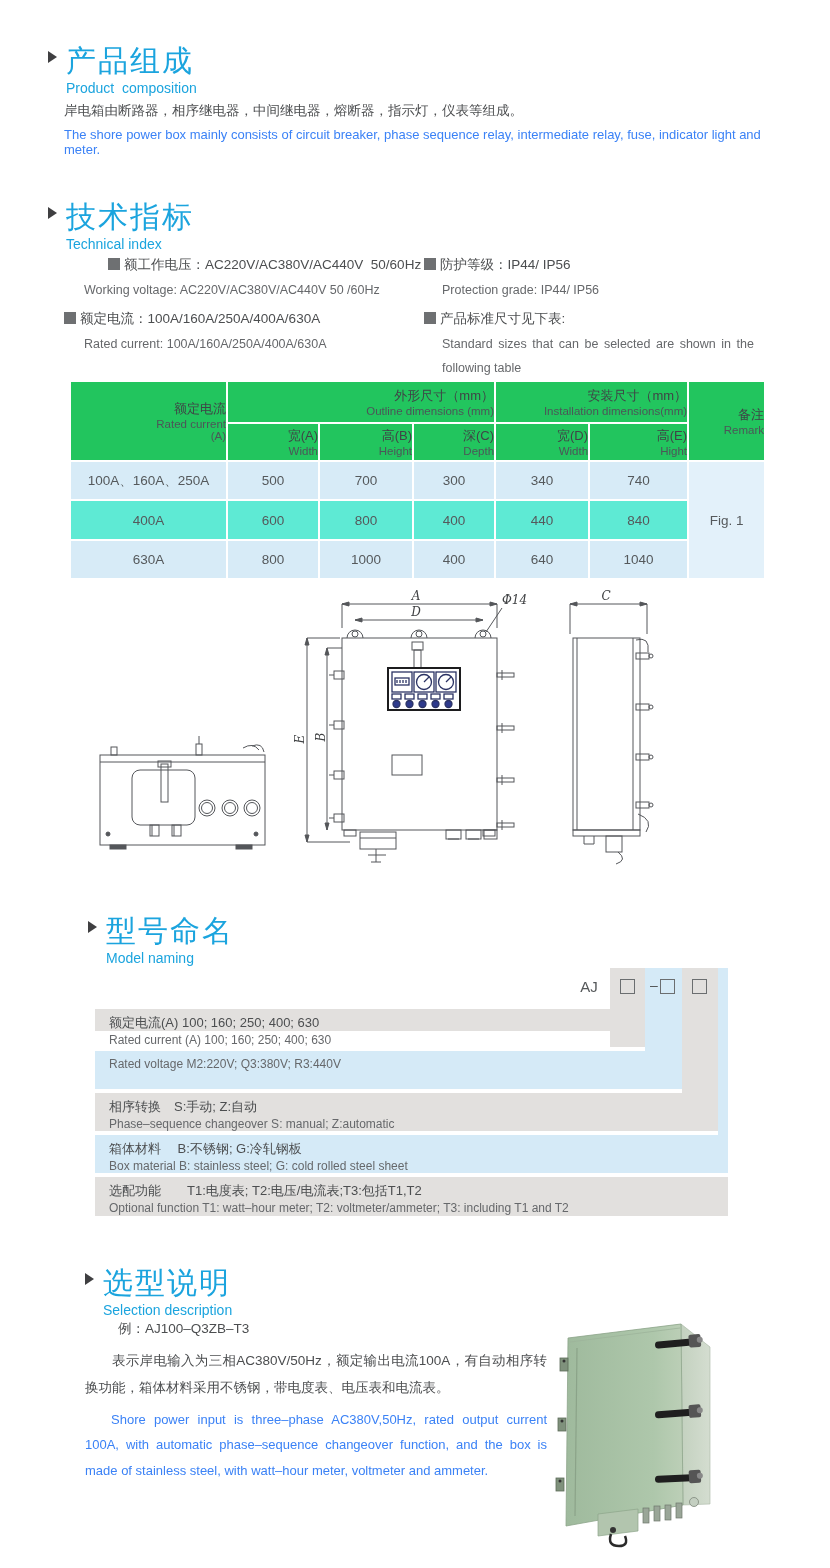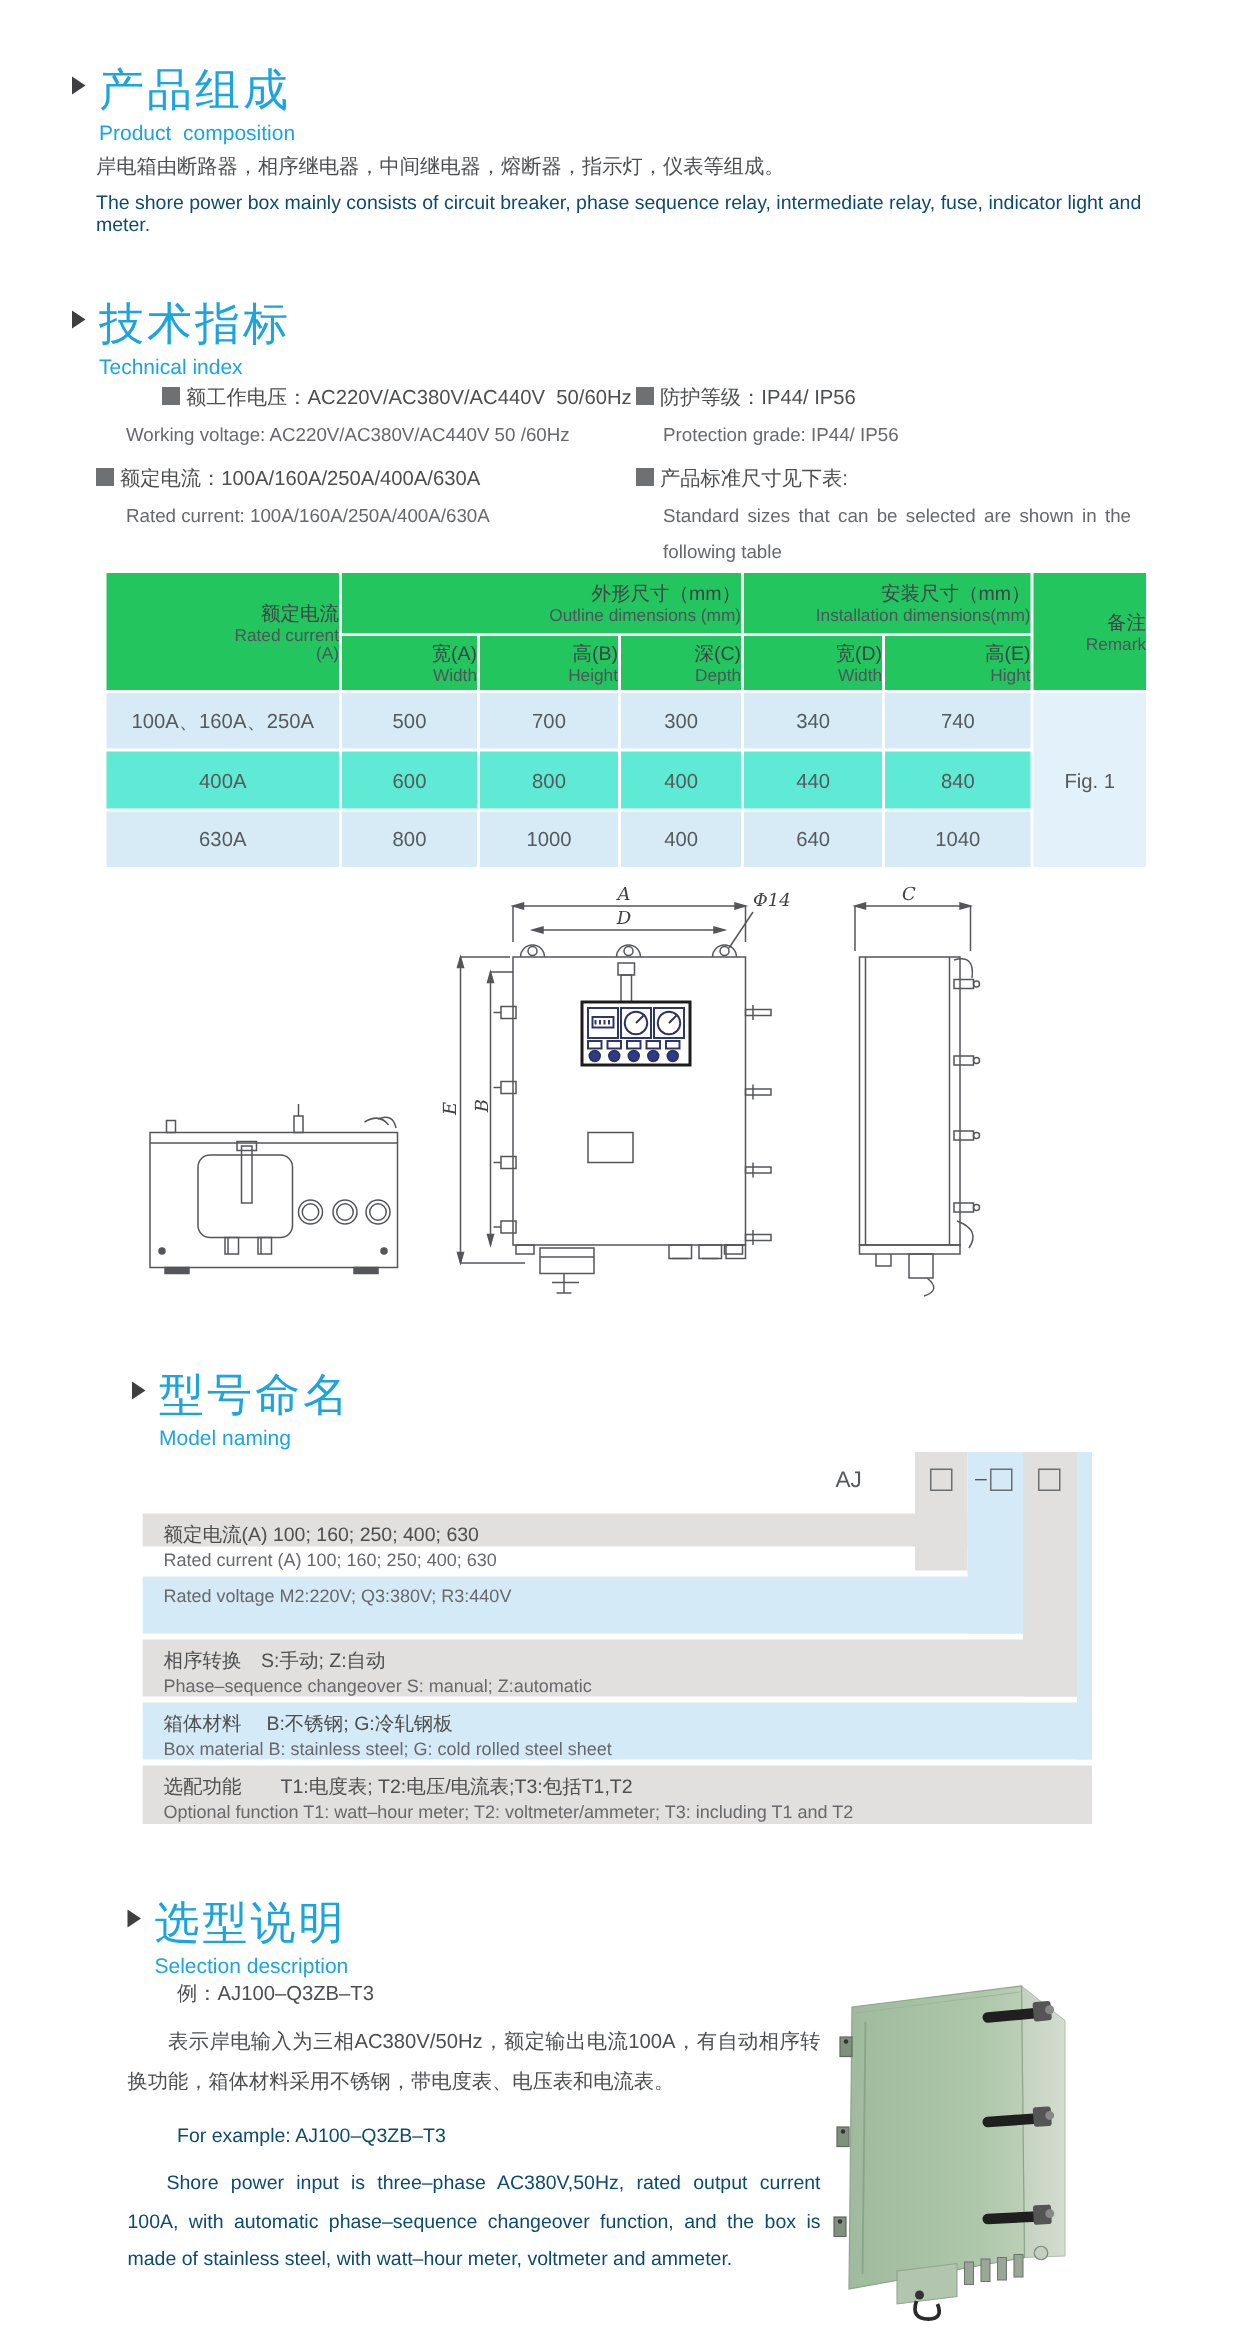--- a/index.html
+++ b/index.html
@@ -4,21 +4,21 @@
 <style>
   html,body{margin:0;padding:0;background:#fff;}
   body{width:830px;height:1568px;position:relative;font-family:"Liberation Sans","DejaVu Sans",sans-serif;color:#4c4e50;}
   .abs{position:absolute;}
   
   .sec-head{position:absolute;}
   .sec-head .tri{position:absolute;left:0;top:7px;width:0;height:0;border-left:9px solid #3f3f41;border-top:6px solid transparent;border-bottom:6px solid transparent;}
   .sec-head .t-zh{margin-left:18px;font-size:30px;letter-spacing:2px;color:#1ba4de;font-weight:500;line-height:1.1;}
   .sec-head .t-en{margin-left:18px;font-size:14px;color:#1ba4de;margin-top:3px;white-space:pre-wrap;}
   .zh{font-size:13.5px;color:#4c4e50;}
-  .en{font-size:13px;color:#0c4a6e;}
+  .en{font-size:13px;color:#3b82f6;}
   
   .spec-zh{position:absolute;font-size:13.5px;color:#4c4e50;white-space:pre;}
   .spec-zh .sq{display:inline-block;width:12px;height:12px;background:#6e7072;margin-right:4px;position:relative;top:1px;}
   .spec-en{position:absolute;font-size:12.5px;color:#66686b;white-space:pre;}
   .spec-en-block{position:absolute;font-size:12.5px;color:#66686b;text-align:justify;line-height:1.95;}
   
   table.dims{border-collapse:separate;border-spacing:2px;table-layout:fixed;}
   table.dims td{text-align:center;vertical-align:middle;padding:0;}
   table.dims .hd{background:#22c55e;color:#3f4446;text-align:right;}
   table.dims .hd .l1{font-size:13px;}
@@ -334,36 +334,35 @@
   </div>
   <div class="row nblue" style="top:167px;width:633px;height:38px;">
     <div class="l1">箱体材料　 B:不锈钢;  G:冷轧钢板</div>
       <div class="l2">Box material   B: stainless steel; G: cold rolled steel sheet</div>
   </div>
   <div class="row ngray" style="top:209px;width:633px;height:39px;">
     <div class="l1">选配功能　　T1:电度表;  T2:电压/电流表;T3:包括T1,T2</div>
       <div class="l2">Optional function  T1: watt–hour meter; T2: voltmeter/ammeter; T3: including T1 and T2</div>
   </div>
 
-  <span class="code-prefix" style="left:462px;top:10px;width:32px;text-align:left;">AJ</span>
+  <span class="code-prefix" style="left:478px;top:10px;width:32px;text-align:center;">AJ</span>
   <span class="codebox" style="left:525px;top:11px;"></span>
   <span class="code-dash" style="left:555px;top:9px;">–</span>
   <span class="codebox" style="left:565px;top:11px;"></span>
   <span class="codebox" style="left:597px;top:11px;"></span>
 </div>
 
 <div class="sec-head" style="left:85px;top:1266px;">
   <span class="tri"></span>
   <div class="t-zh">选型说明</div>
   <div class="t-en">Selection description</div>
 </div>
 <div class="abs" style="left:85px;top:1316px;width:462px;">
   <p class="sel-p zh ml">例：AJ100–Q3ZB–T3</p>
   <p class="sel-p zh indent">表示岸电输入为三相AC380V/50Hz，额定输出电流100A，有自动相序转换功能，箱体材料采用不锈钢，带电度表、电压表和电流表。</p>
-  <p class="sel-p en ml" style="margin-top:10px;">For example: AJ100–Q3ZB–T3</p>
   <p class="sel-p en indent">Shore power input is three–phase AC380V,50Hz, rated output current 100A, with automatic phase–sequence changeover function, and the box is made of stainless steel, with watt–hour meter, voltmeter and ammeter.</p>
 </div>
 
 <svg class="abs" style="left:543px;top:1298px;" width="255" height="268" viewBox="0 0 255 268">
   <defs>
     <linearGradient id="gFront" x1="0" y1="0" x2="1" y2="0">
       <stop offset="0" stop-color="#9fba9d"></stop>
         <stop offset="0.75" stop-color="#aec7ab"></stop>
         <stop offset="1" stop-color="#bccfb7"></stop>
     </linearGradient>

